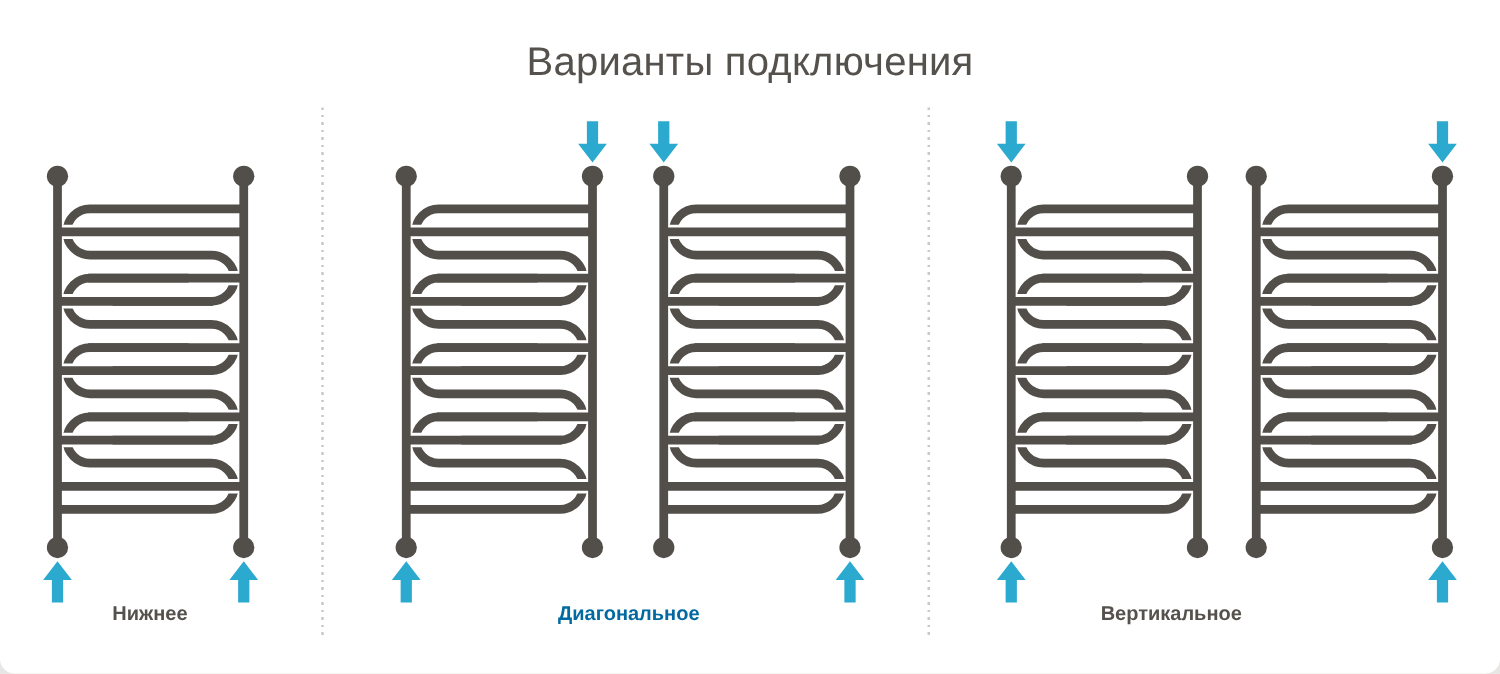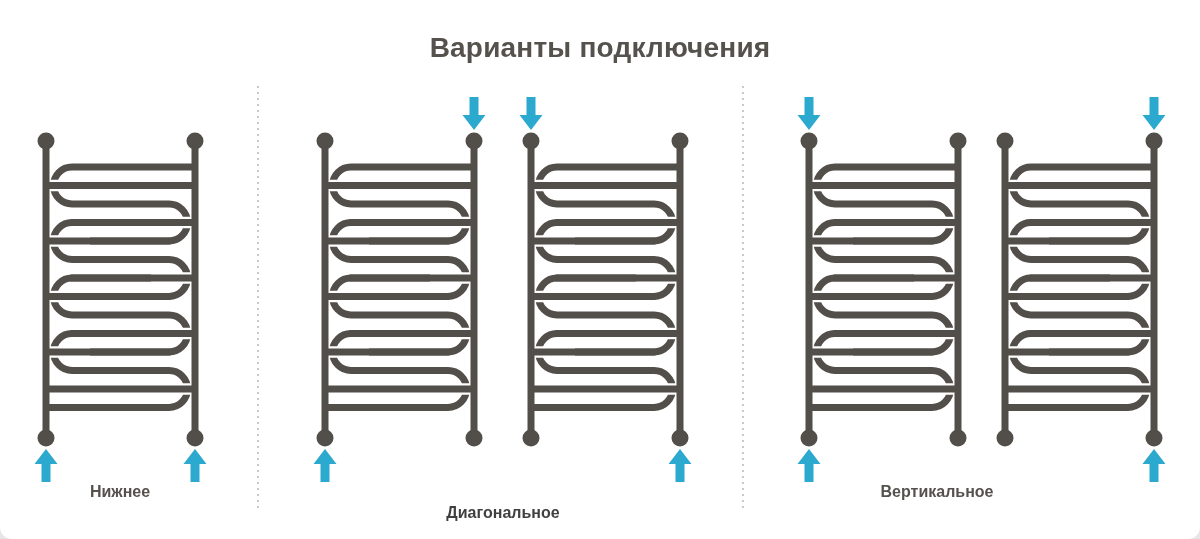--- a/index.html
+++ b/index.html
@@ -3,21 +3,21 @@
 <meta charset="utf-8">
 <style>
   html,body{margin:0;padding:0;background:#e7e6e4;}
   .page{
     position:relative;width:1200px;height:539px;background:#fff;
     border-radius:0 0 12px 12px;overflow:hidden;
     font-family:"Liberation Sans","DejaVu Sans",sans-serif;
   }
   .page-title{
     position:absolute;top:33px;left:0;right:0;text-align:center;
-    font-size:28px;line-height:1.05;font-weight:700;letter-spacing:.2px;
+    font-size:32px;line-height:1.05;font-weight:400;letter-spacing:.2px;
   }
   .group-divider{
     position:absolute;top:86px;height:422px;width:2px;
     background-image:repeating-linear-gradient(to bottom,var(--divcol) 0 2px,transparent 2px 6px);
   }
   .group-divider.d1{left:257px}
   .group-divider.d2{left:742px}
   .group-label{
     position:absolute;top:483px;transform:translateX(-50%);
     font-size:16px;font-weight:700;white-space:nowrap;
@@ -171,15 +171,15 @@
         <circle cx="1005" cy="141" r="8.5" fill="#524E49" stroke="none"></circle>
         <circle cx="1154" cy="141" r="8.5" fill="#524E49" stroke="none"></circle>
         <circle cx="1005" cy="438" r="8.5" fill="#524E49" stroke="none"></circle>
         <circle cx="1154" cy="438" r="8.5" fill="#524E49" stroke="none"></circle>
         <path fill="#2CA9CE" stroke="none" d="M 1149.5 97 H 1158.5 V 115 H 1165.5 L 1154 130 L 1142.5 115 H 1149.5 Z"></path>
         <path fill="#2CA9CE" stroke="none" d="M 1149.5 482 V 464 H 1142.5 L 1154 449 L 1165.5 464 H 1158.5 V 482 Z"></path>
       </g>
     </svg>
 
   <div class="group-label gl-0" style="color: rgb(85, 81, 76);">Нижнее</div>
-  <div class="group-label gl-1" style="color: #404040; margin-top: 21px;">Диагональное</div>
+  <div class="group-label gl-1" style="color: #0369a1;">Диагональное</div>
   <div class="group-label gl-2" style="color: rgb(85, 81, 76);">Вертикальное</div>
 </div>
 
 </body></html>

